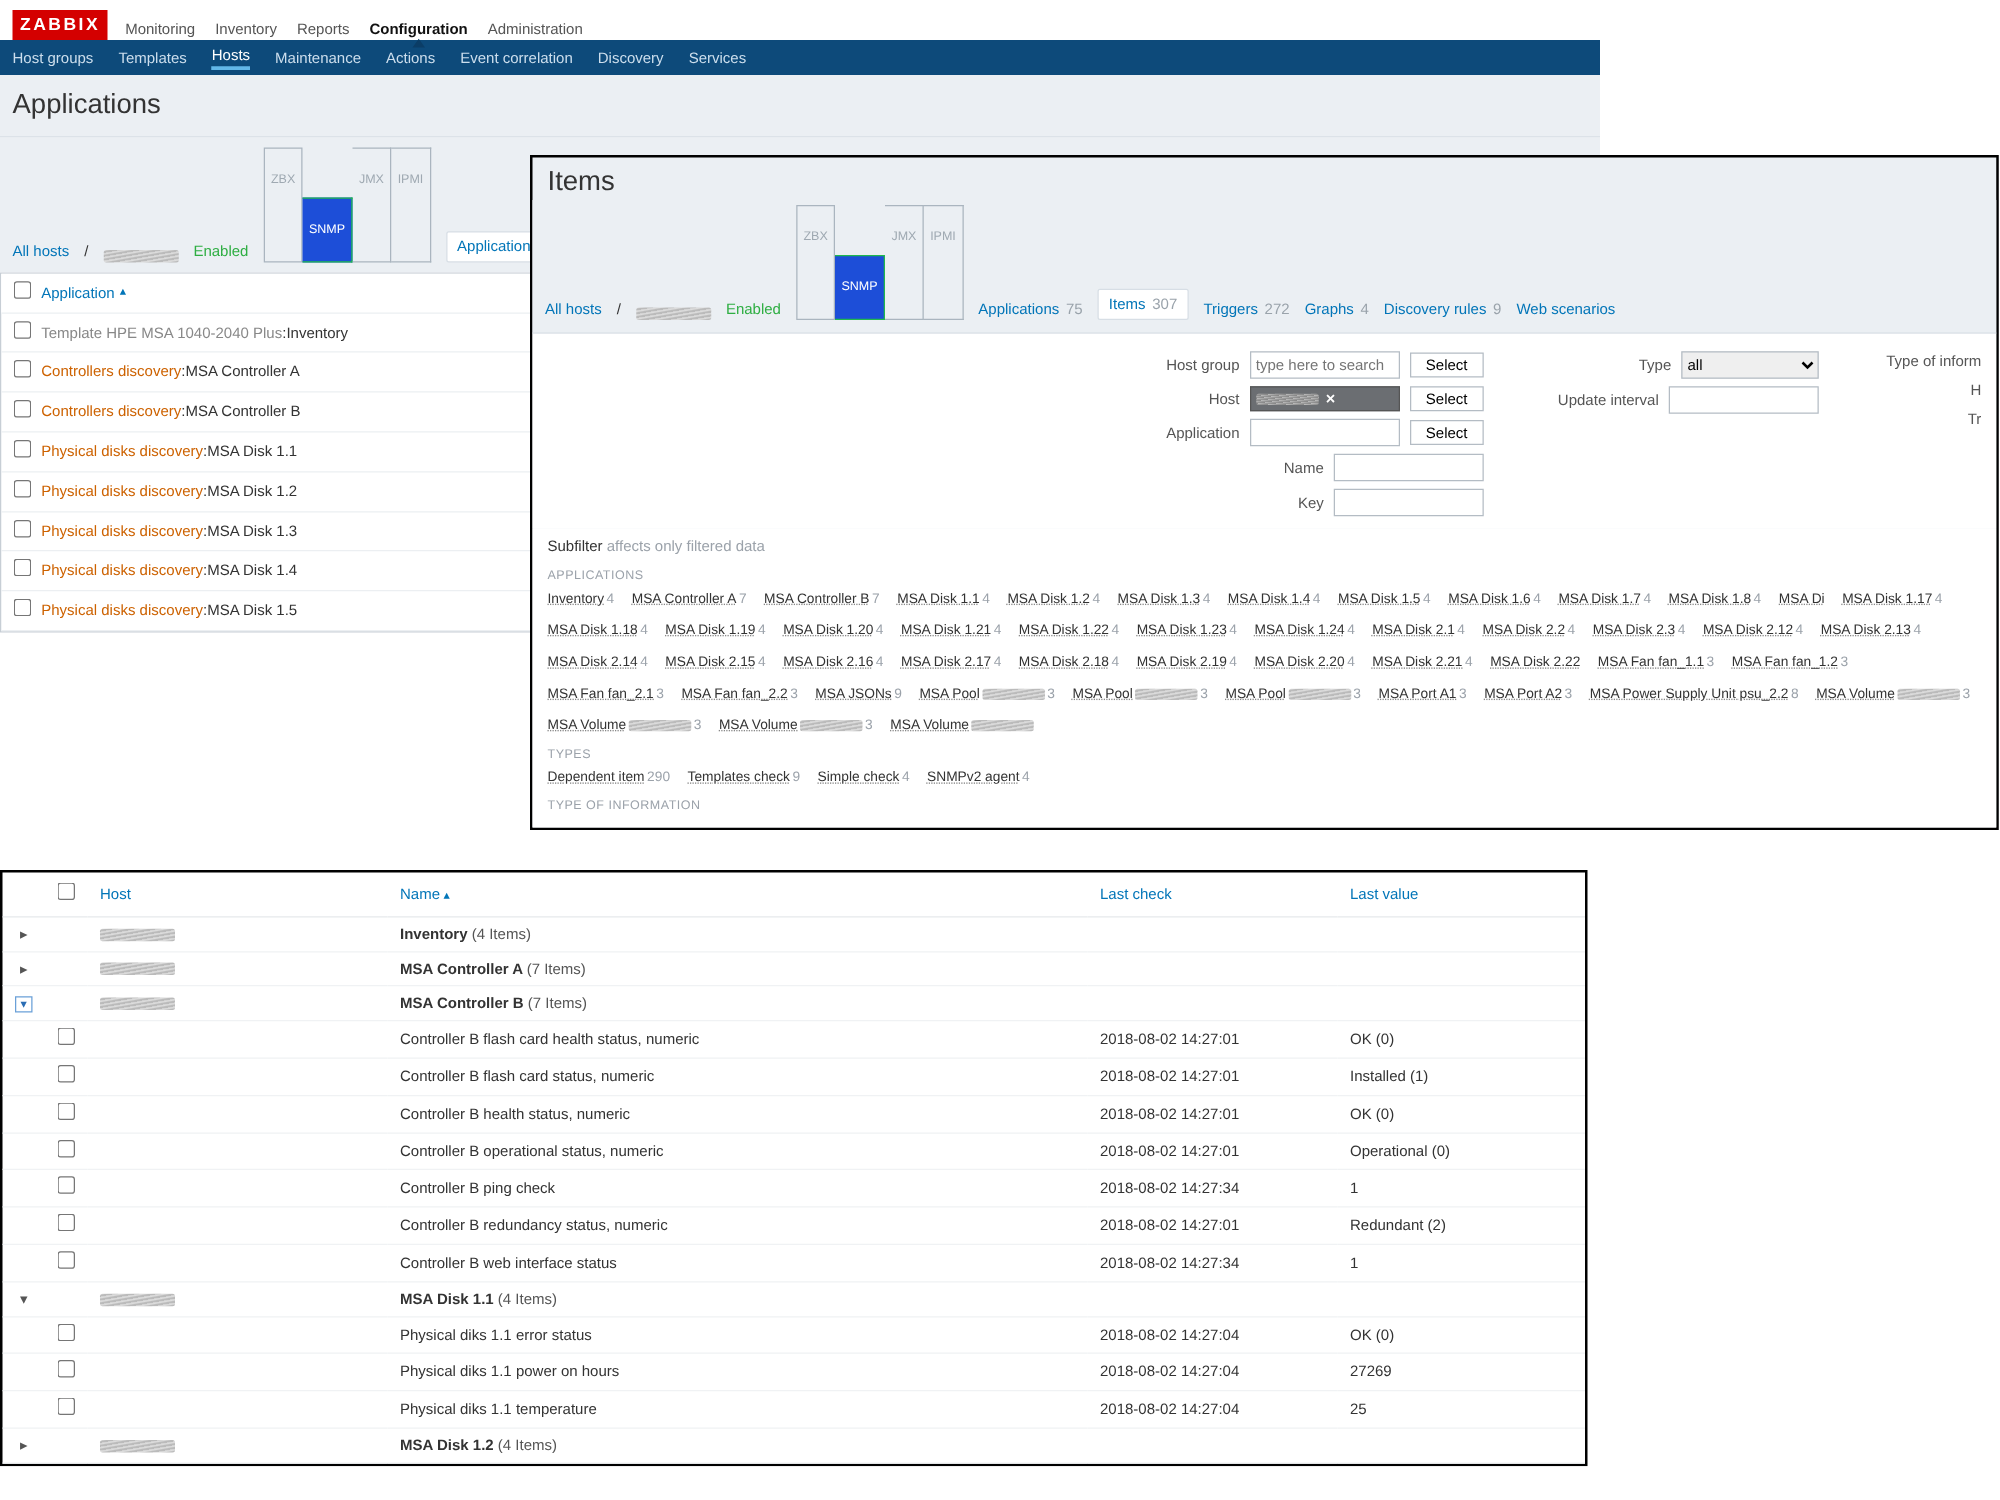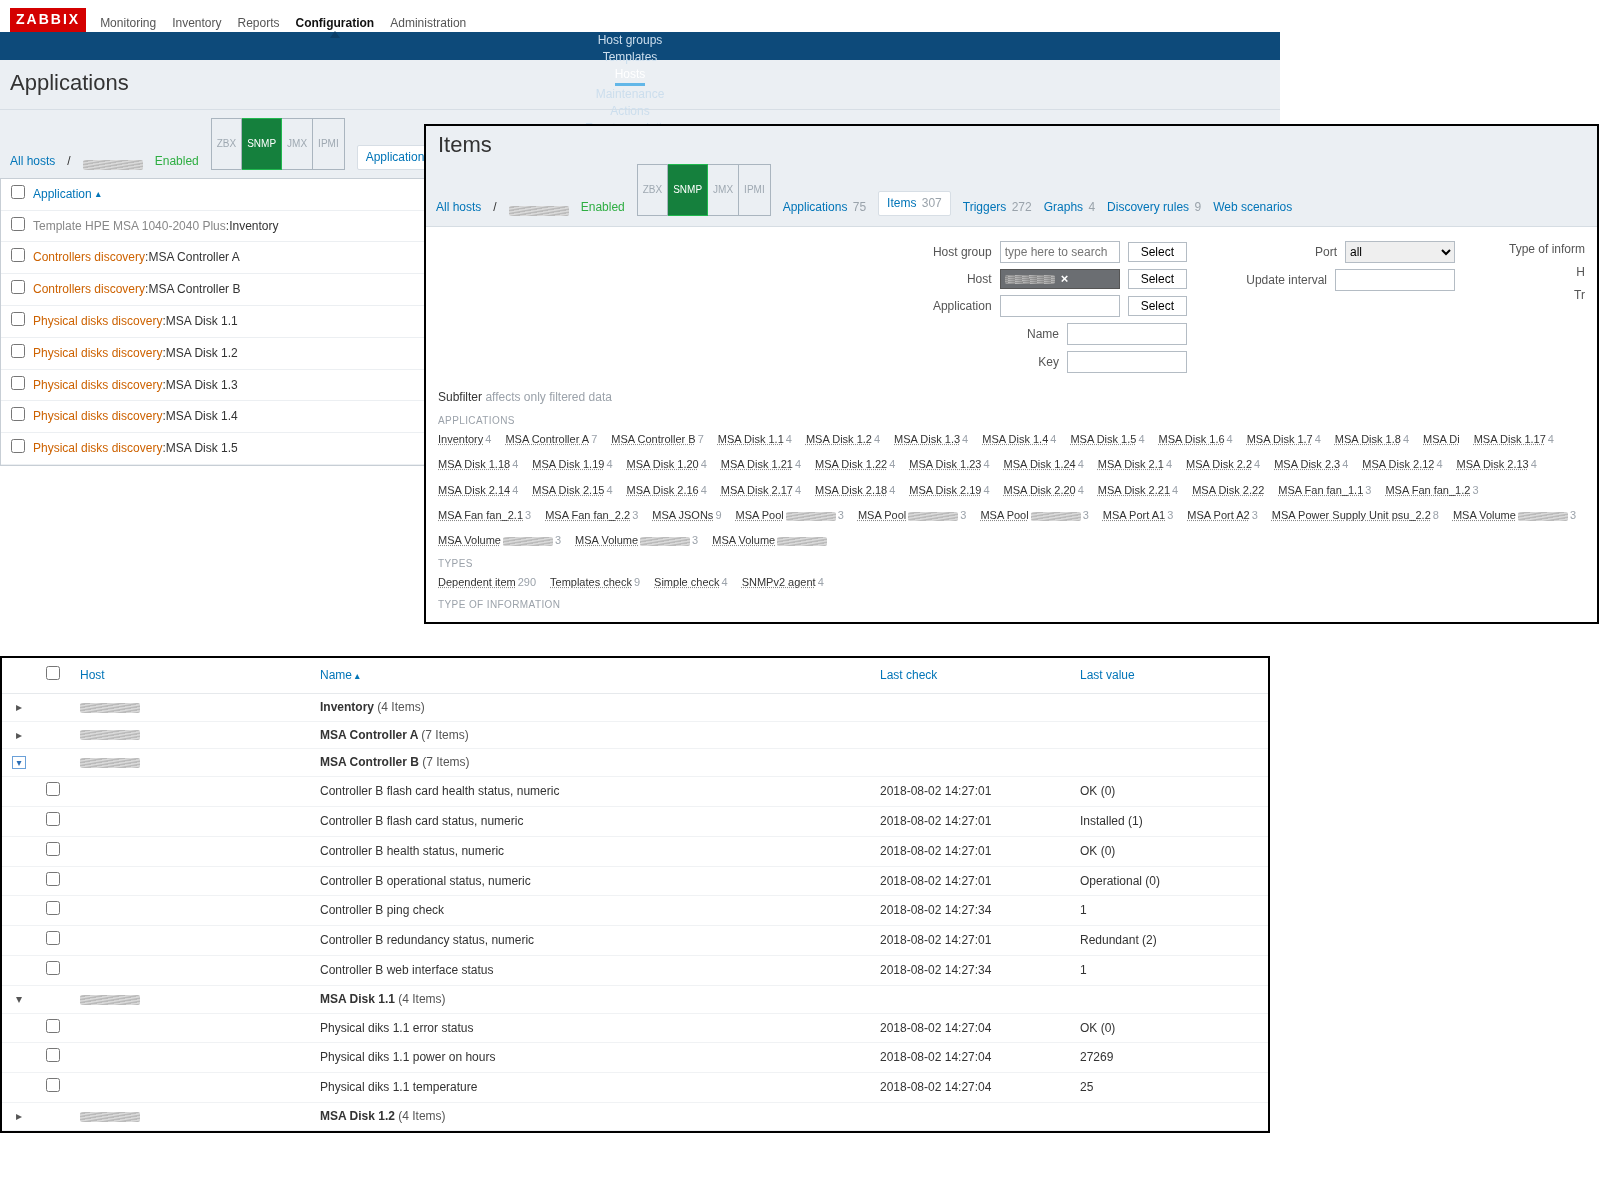--- a/index.html
+++ b/index.html
@@ -9,35 +9,35 @@
   .redacted.sm { width:50px; height:9px; }
 
   
   .topbar { display:flex; align-items:flex-end; padding:0 10px; height:32px; background:#fff; }
   .logo { background:#d40000; color:#fff; font-weight:700; letter-spacing:2px; padding:2px 6px; font-size:14px; margin-right:14px; }
   .topbar .nav-item { margin-right:16px; color:#555; cursor:pointer; font-size:12px; }
   .topbar .nav-item.active { color:#111; font-weight:600; position:relative; }
   .topbar .caret { position:absolute; bottom:-8px; left:50%; transform:translateX(-50%); width:0;height:0;border-left:5px solid transparent;border-right:5px solid transparent;border-bottom:7px solid #0b3d66; }
 
   
-  .subbar { background:#0d4a7a; height:28px; display:flex; align-items:center; padding:0 10px;flex-direction:column; }
+  .subbar { background:#0d4a7a; height:28px; display:flex; align-items:center; padding:0 10px; }
   .subbar .sub-item { color:#ccdeed; margin-right:20px; font-size:12px; cursor:pointer; }
   .subbar .sub-item.active { color:#fff; border-bottom:3px solid #62b7e8; padding-bottom:1px; }
 
   
   .pagetitle { background:#ebeff3; padding:8px 10px 10px; border-bottom:1px solid #d7dee5; }
   .pagetitle h1 { font-size:22px; font-weight:400; color:#333; }
 
   
   .crumbrow { display:flex; align-items:flex-end; padding:8px 10px; background:#ebeff3; font-size:12px; gap:12px; flex-wrap:wrap; }
   .crumbrow .lbl-enabled { color:#2eae42; }
   .tag-group { display:flex; }
   .tag-chip { border:1px solid #aab5bf; padding:17px 5px; font-size:10px; line-height:16px; color:#9fa9b2; }
   .tag-chip + .tag-chip { border-left:none; }
-  .tag-chip.on { background:#15803d; color:#fff; border-color:#20b84e; }
+  .tag-chip.on { background:#1d4ed8; color:#fff; border-color:#20b84e;margin-top:40px; }
   .crumbrow .tab-like { border:1px solid #d7dee5; background:#fff; padding:3px 8px; border-radius:2px; }
   .crumbrow .count { color:#9aa3ab; margin-left:2px; }
 
   
   .panel-left { width:720px; border:1px solid #c7ced5; background:#fff; }
   .list-header, .list-row { display:flex; align-items:center; padding:6px 10px; border-bottom:1px solid #eceff2; font-size:12px; }
   .list-header { background:#fff; font-weight:400; color:#0275b8; }
   .list-header .col-app { display:flex; align-items:center; gap:4px; }
   .list-row .chk, .list-header .chk { width:22px; }
   input.cb { width:14px; height:14px; }
@@ -237,21 +237,21 @@
             <label>Name</label>
           <input type="text" style="">
           </div>
         <div class="frow">
             <label>Key</label>
           <input type="text" style="">
           </div>
       </div>
       <div class="form-col">
         <div class="frow">
-            <label>Port</label>
+            <label>Type</label>
           <select class="sel"><option>all</option></select>
           </div>
         <div class="frow">
             <label>Update interval</label>
           <input type="text" style="">
           </div>
       </div>
       <div class="form-col" style="min-width:90px;">
         <div class="frow">
             <label style="width:auto">Type of inform</label>

